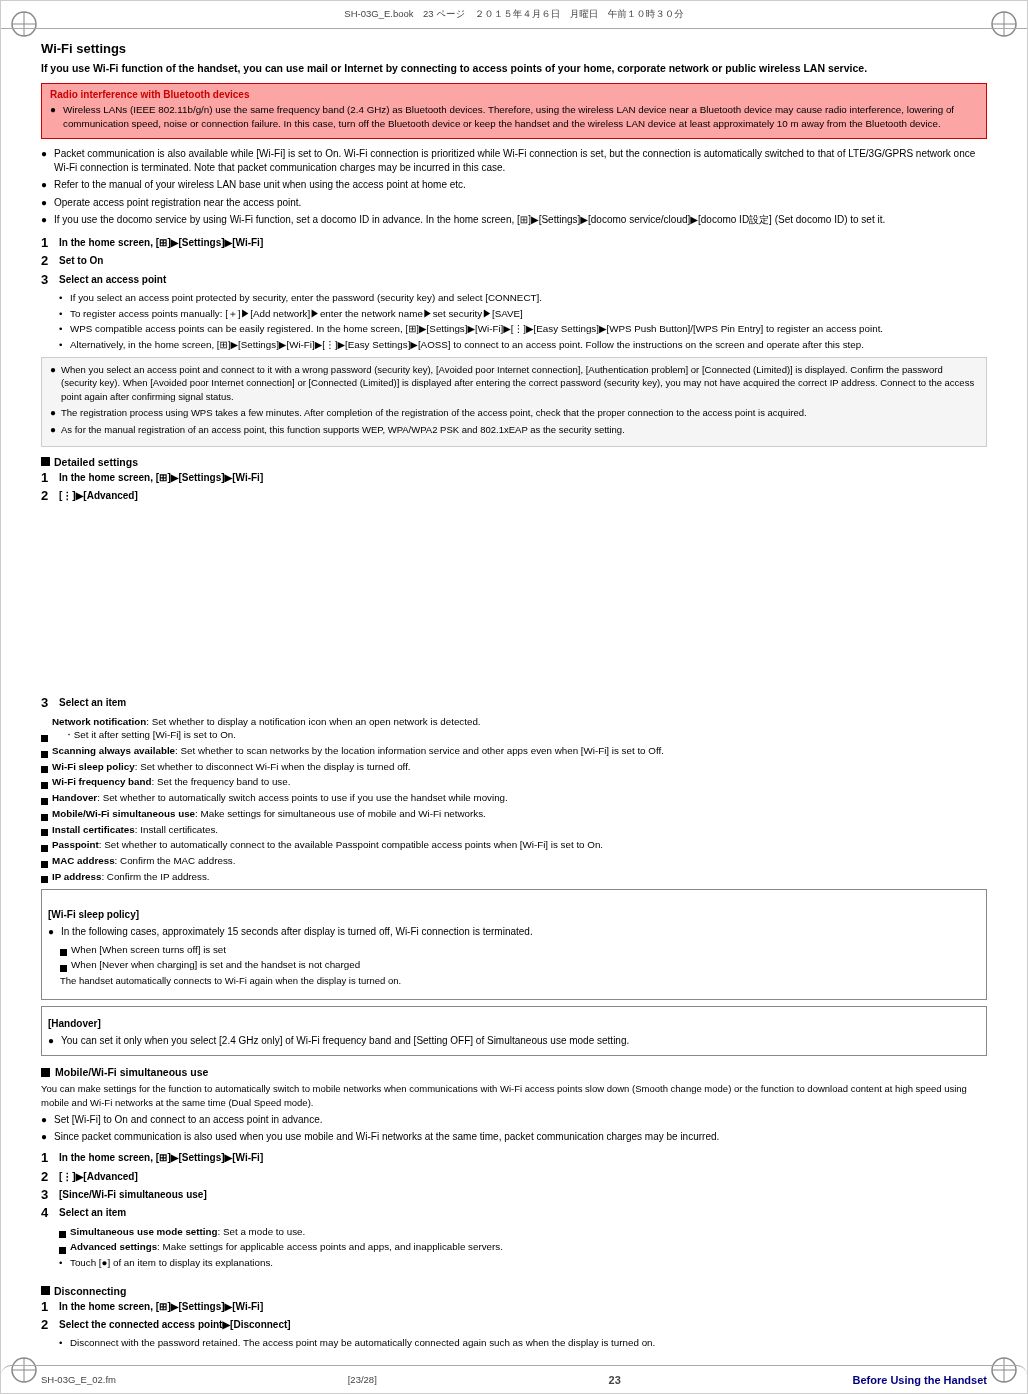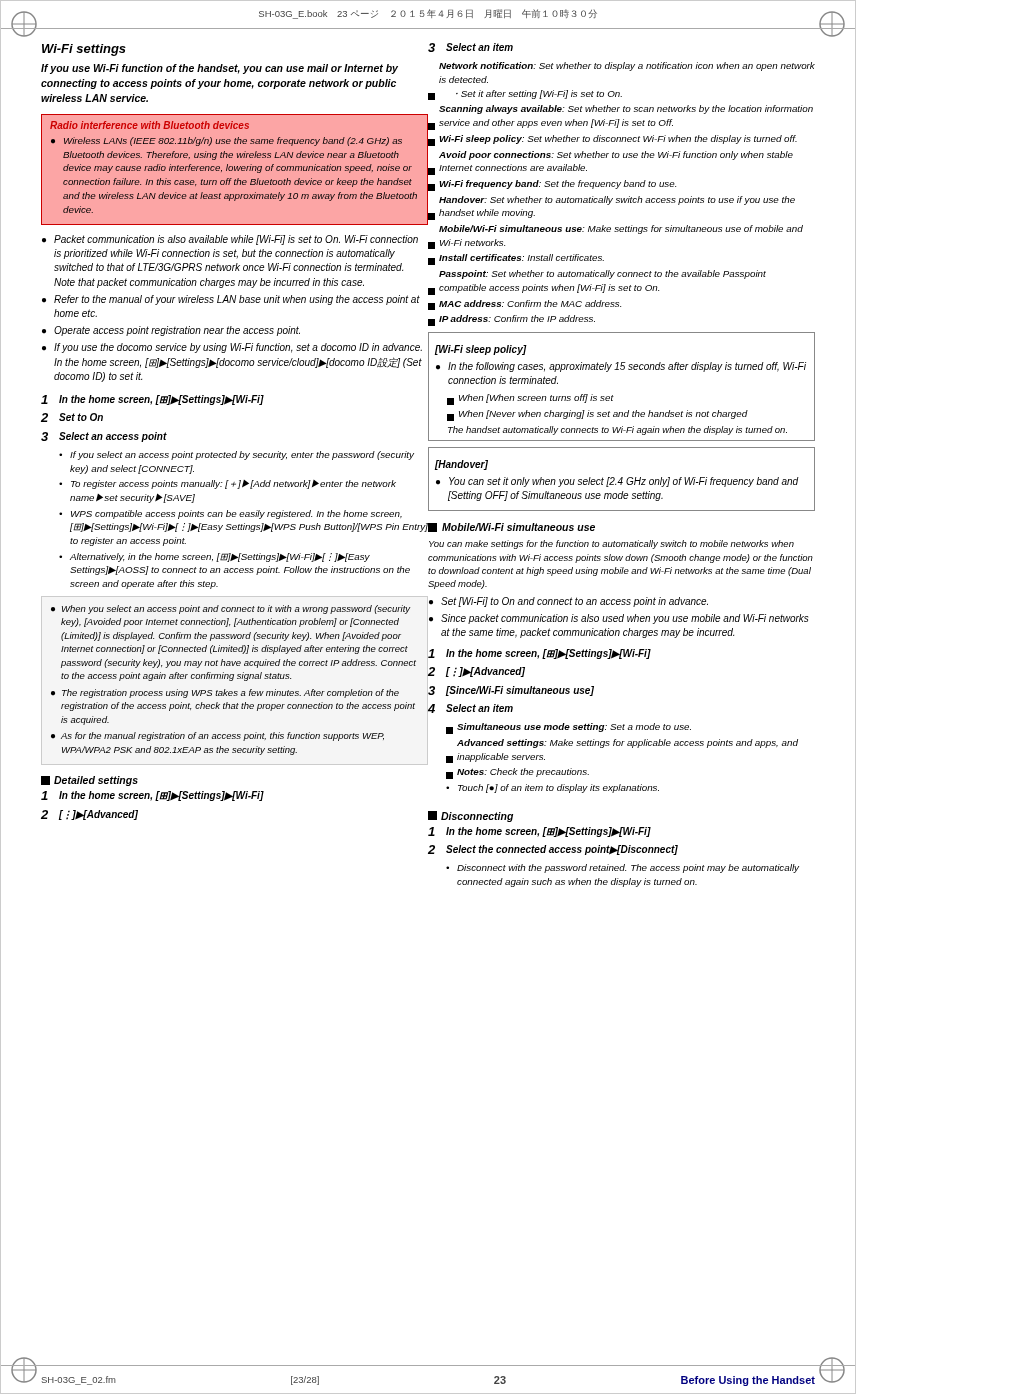--- a/index.html
+++ b/index.html
@@ -8,21 +8,21 @@
       font-size: 11px;
       background: #fff;
       color: #000;
       width: 1028px;
       min-height: 1394px;
       position: relative;
       overflow: hidden;
     }
     .page-border {
       border: 1px solid #ccc;
-      width: 856px;
+      width: 1028px;
       min-height: 1394px;
       position: relative;
       padding: 0;
     }
     
     .corner {
       position: absolute;
       width: 30px;
       height: 30px;
     }
@@ -50,43 +50,43 @@
       position: absolute;
       bottom: 0; left: 0; right: 0;
       height: 28px;
       display: flex;
       align-items: center;
       justify-content: space-between;
       padding: 0 40px;
       font-size: 9.5px;
       color: #444;
       border-top: 1px solid #aaa;
+      border-radius: 10px;
     }
     .footer-page {
       font-size: 11px;
       font-weight: bold;
     }
     .footer-title {
       font-size: 11px;
       font-weight: bold;
       color: #000080;
     }
 
     
     .main-content {
       position: absolute;
       top: 28px;
       bottom: 28px;
       left: 40px;
       right: 40px;
       display: flex;
-      flex-direction: row;
+      flex-direction: column;
       padding-top: 12px;
       padding-bottom: 12px;
-      font-style: italic;
     }
 
     .left-col {
       flex: 1;
       display: flex;
       flex-direction: column;
       gap: 0;
     }
     .right-col {
       flex: 1;
@@ -234,21 +234,21 @@
 
     
     .policy-heading {
       font-size: 10px;
       font-weight: bold;
       margin-top: 6px;
       margin-bottom: 3px;
     }
     .policy-section {
       border: 1px solid #888;
-      padding: 4px 6px;
+      padding: 12px 6px;
       margin-bottom: 6px;
       font-size: 9.8px;
       line-height: 1.4;
     }
 
     .handover-section {
       border: 1px solid #888;
       padding: 4px 6px;
       margin-bottom: 6px;
       font-size: 9.8px;
@@ -463,24 +463,20 @@
         <div class="sq-item">
           <span class="small-sq"></span>
           <span><b>Scanning always available</b><span>: </span><span>Set whether to scan networks by the location information service and other apps even when [Wi-Fi] is set to Off.</span></span>
         </div>
         <div class="sq-item">
           <span class="small-sq"></span>
           <span><b>Wi-Fi sleep policy</b><span>: </span><span>Set whether to disconnect Wi-Fi when the display is turned off.</span></span>
         </div>
         <div class="sq-item">
           <span class="small-sq"></span>
-          <span><b>Avoid poor connections</b><span>: </span><span>Set whether to use the Wi-Fi function only when stable Internet connections are available.</span></span>
-        </div>
-        <div class="sq-item">
-          <span class="small-sq"></span>
           <span><b>Wi-Fi frequency band</b><span>: </span><span>Set the frequency band to use.</span></span>
         </div>
         <div class="sq-item">
           <span class="small-sq"></span>
           <span><b>Handover</b><span>: </span><span>Set whether to automatically switch access points to use if you use the handset while moving.</span></span>
         </div>
         <div class="sq-item">
           <span class="small-sq"></span>
           <span><b>Mobile/Wi-Fi simultaneous use</b><span>: </span><span>Make settings for simultaneous use of mobile and Wi-Fi networks.</span></span>
         </div>
@@ -562,24 +558,20 @@
 
       <div class="sub-bullets">
         <div class="sq-item">
           <span class="small-sq"></span>
           <span><b>Simultaneous use mode setting</b><span>: </span><span>Set a mode to use.</span></span>
         </div>
         <div class="sq-item">
           <span class="small-sq"></span>
           <span><b>Advanced settings</b><span>: </span><span>Make settings for applicable access points and apps, and inapplicable servers.</span></span>
         </div>
-        <div class="sq-item">
-          <span class="small-sq"></span>
-          <span><b>Notes</b><span>: </span><span>Check the precautions.</span></span>
-        </div>
         <div class="sub-bullet">
           <span class="sub-bullet-dot">•</span>
           <span>Touch [●] of an item to display its explanations.</span>
         </div>
       </div>
 
       <div class="disconnecting-section">
         <div class="subsection-heading">
           <span class="black-square"></span>
           <span>Disconnecting</span>

